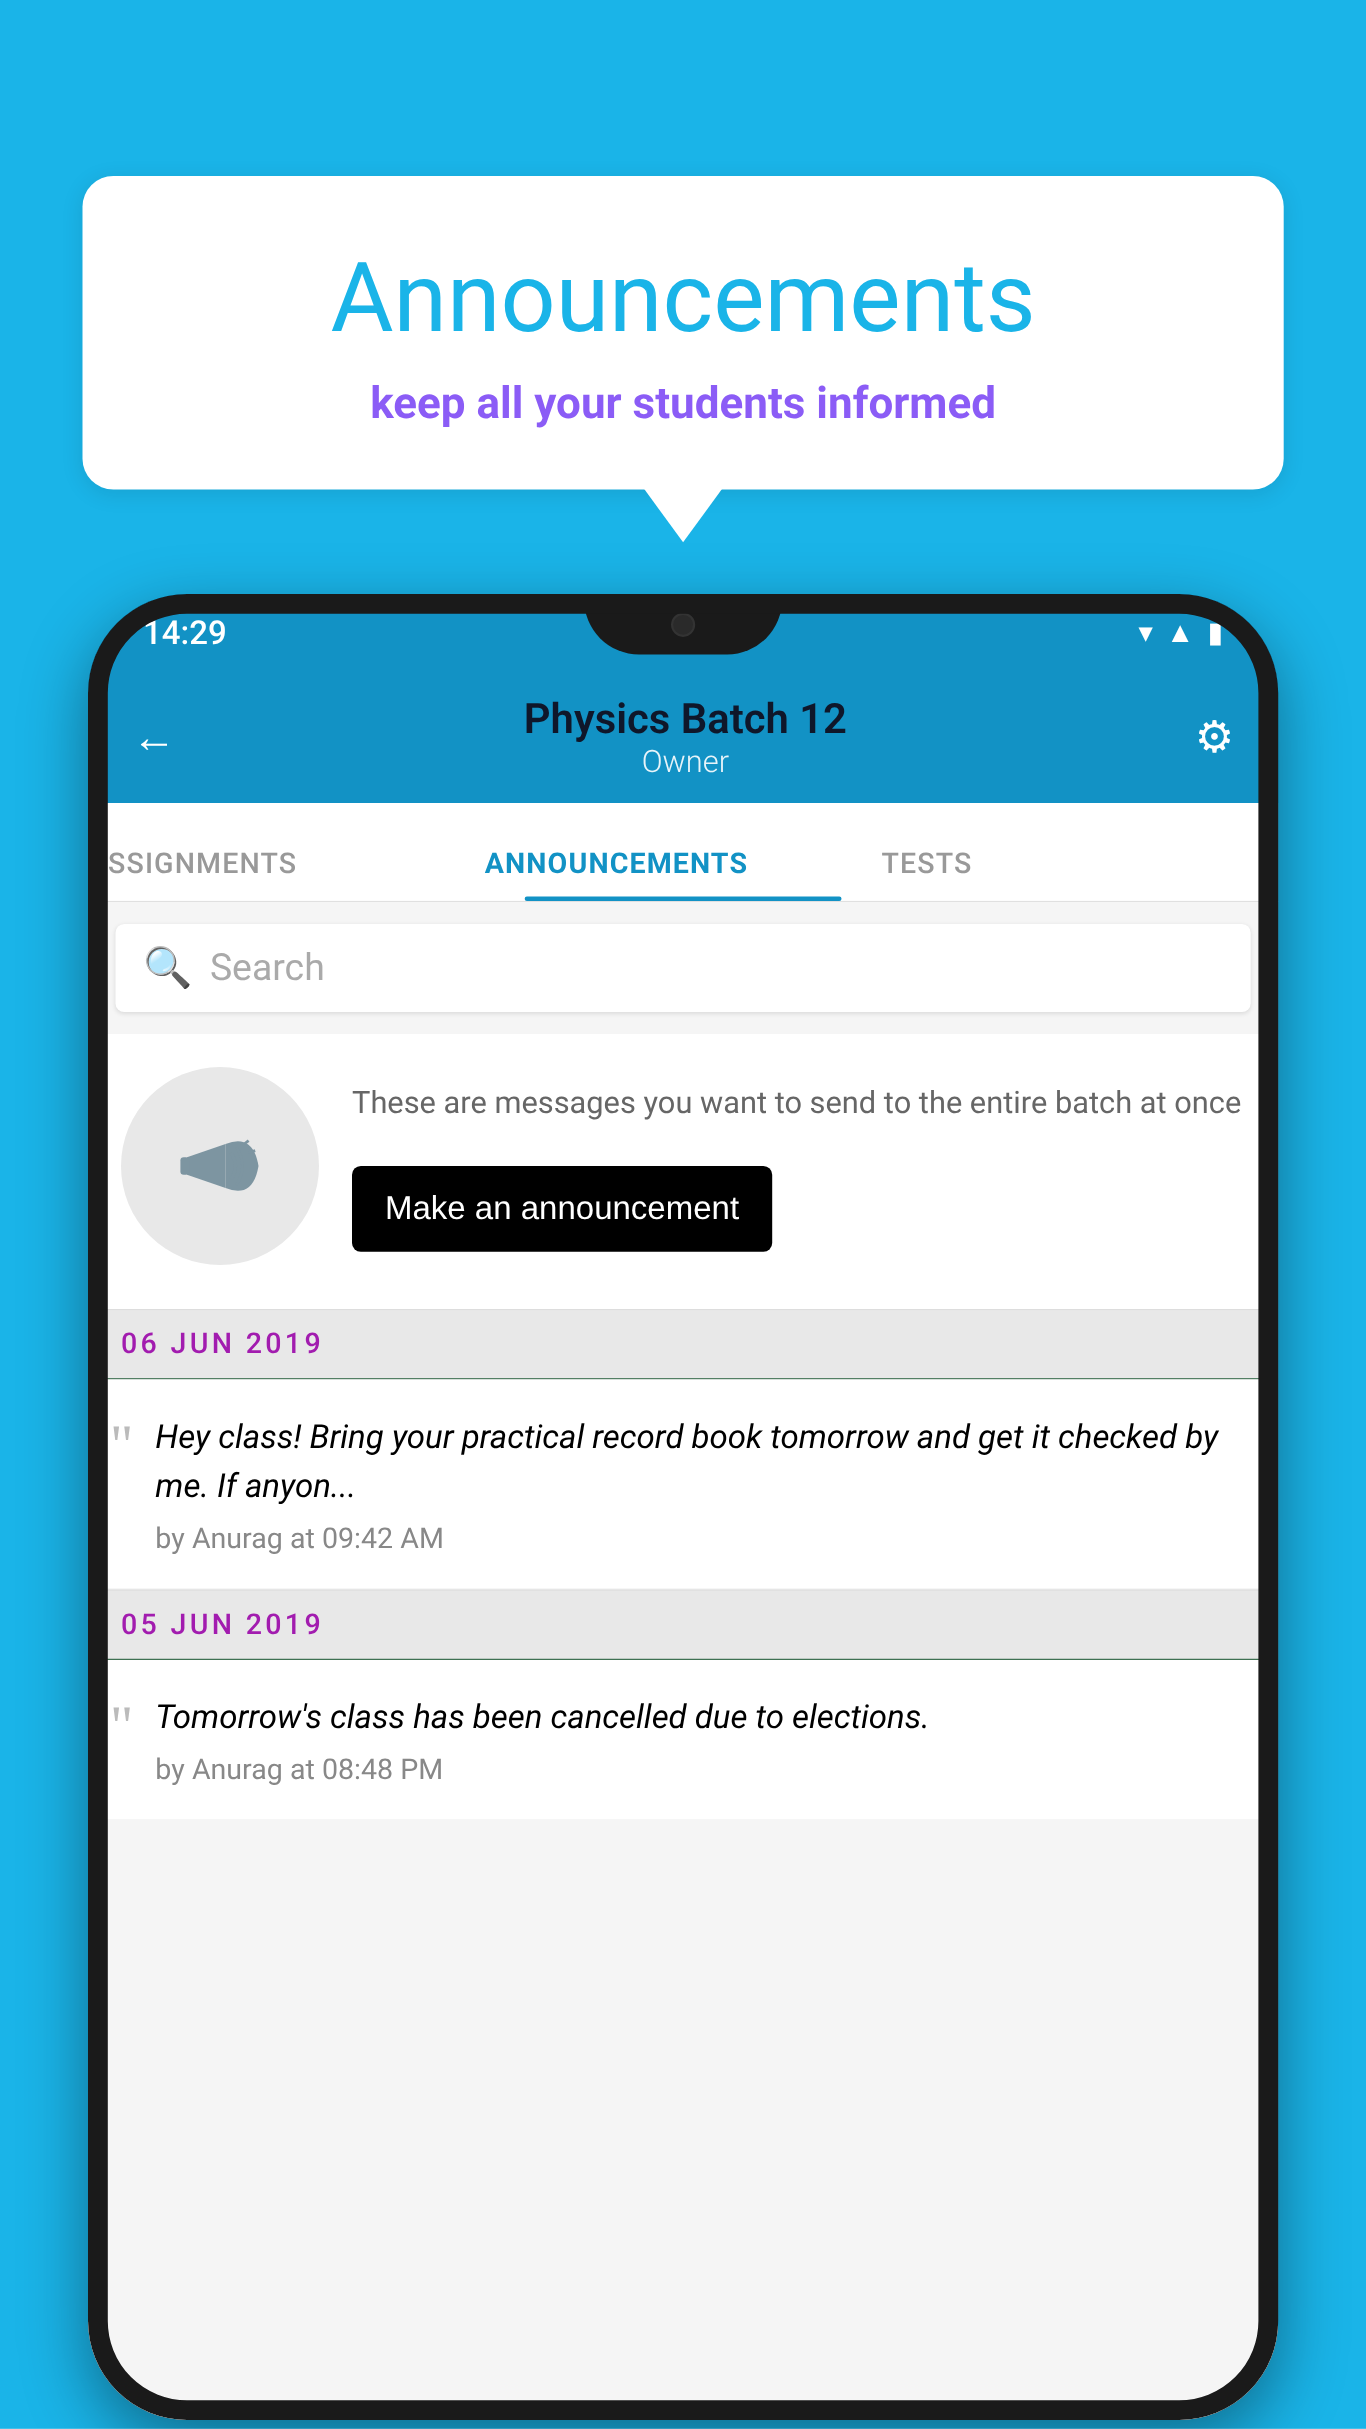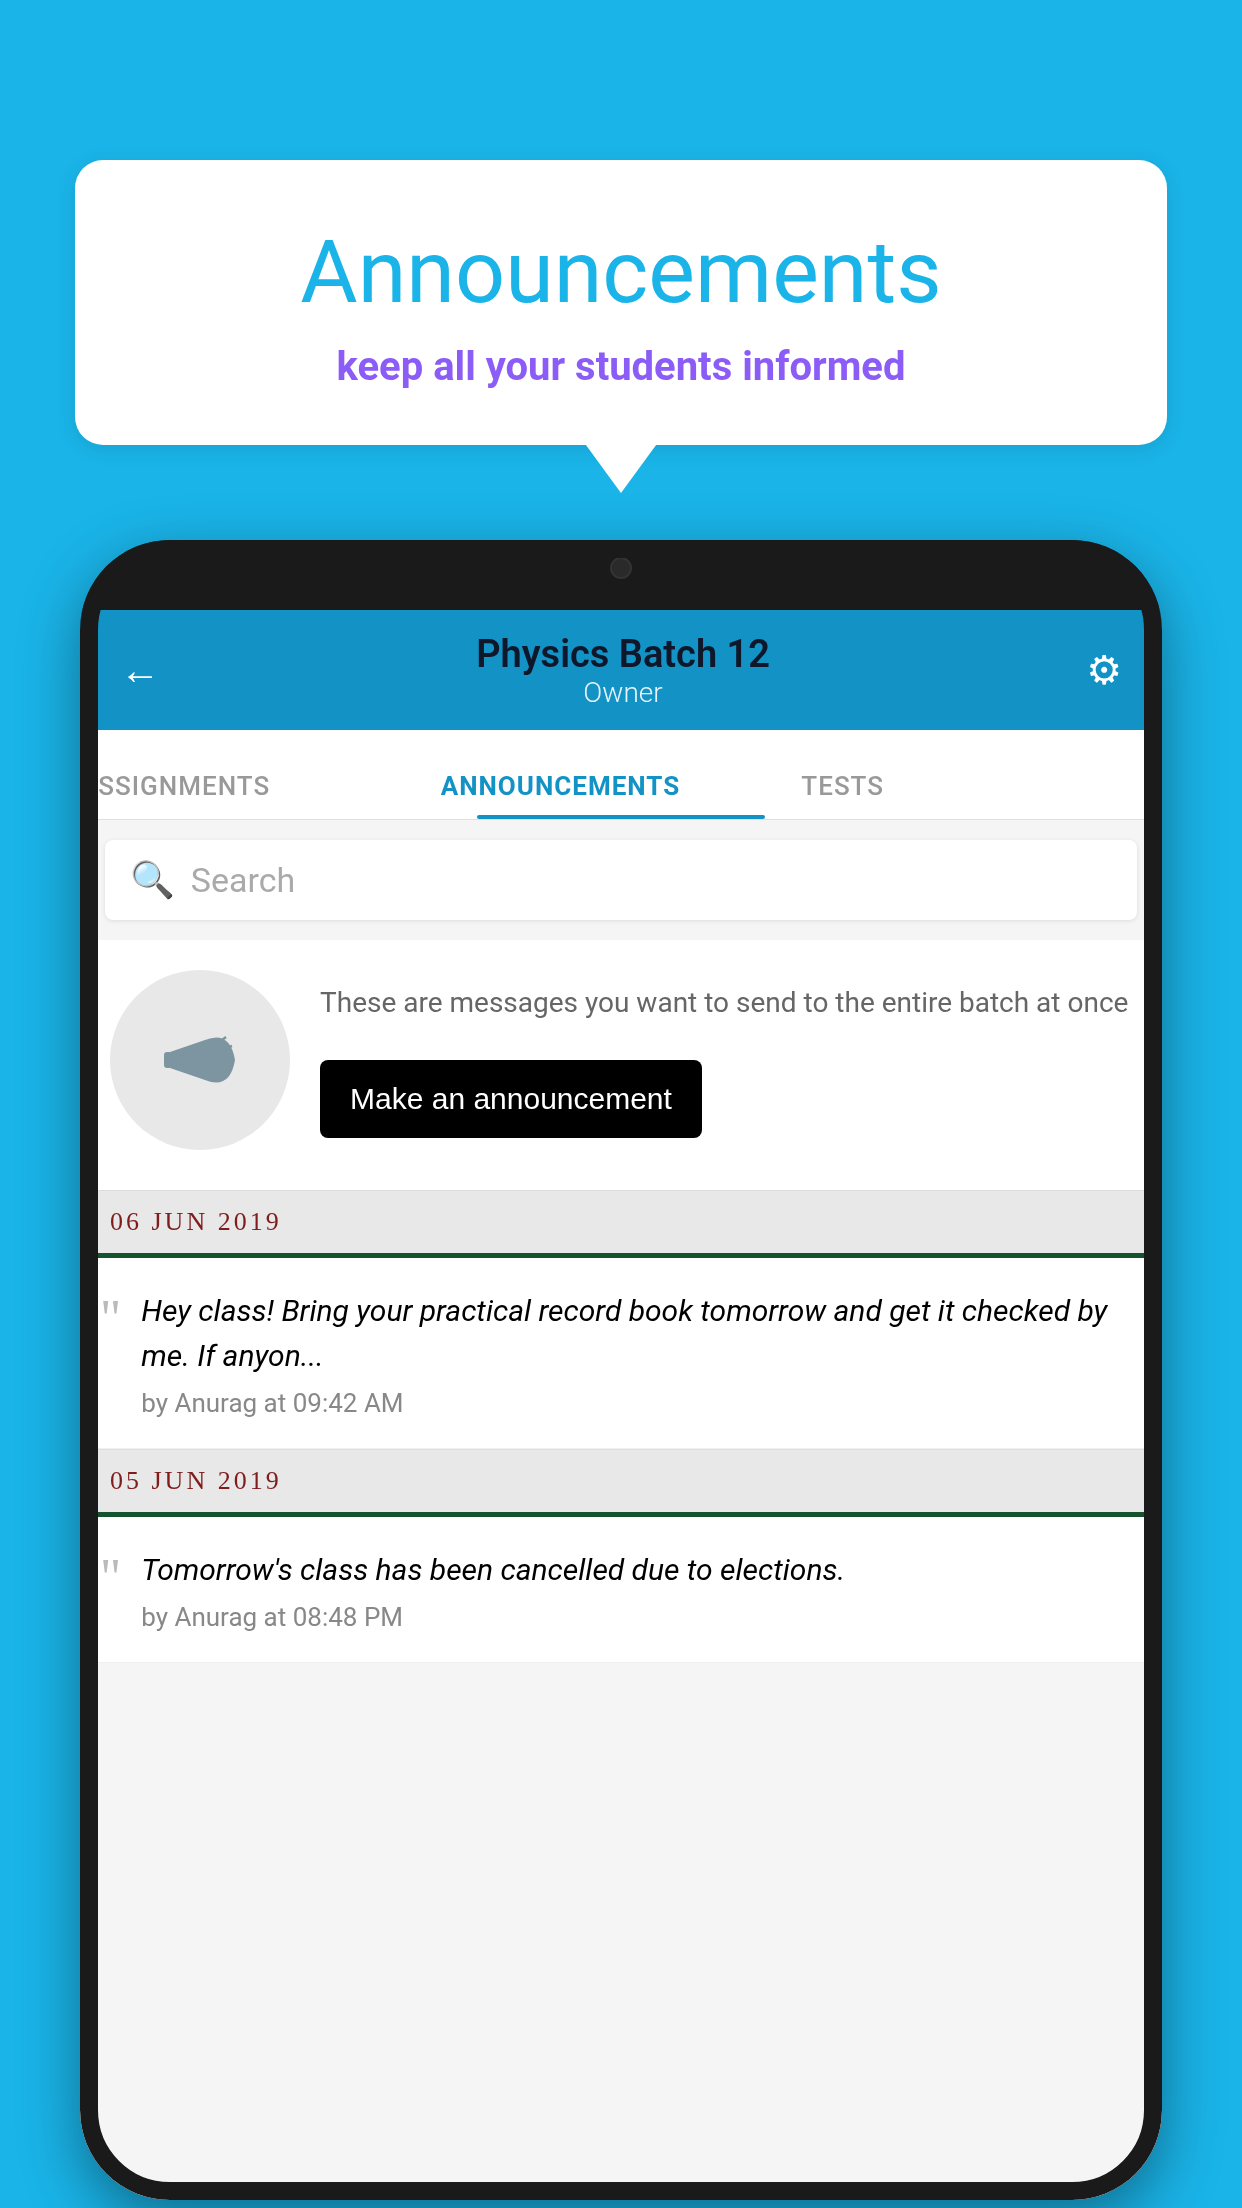--- a/index.html
+++ b/index.html
@@ -284,26 +284,25 @@
       font-size: 30px;
       cursor: pointer;
       font-weight: 500;
     }
 
     
     .date-separator {
       background: #e8e8e8;
       padding: 16px 30px;
       font-size: 26px;
-      color: #7f1d1d;
+      color: #a21caf;
       letter-spacing: 3px;
       font-weight: 500;
       border-top: 1px solid #ddd;
-      border-bottom: 5px solid #14532d;
-      font-family: Liberation Serif, serif;
+      border-bottom: 1px solid #14532d;
     }
 
     
     .announcement-item {
       background: white;
       padding: 30px 30px 30px 20px;
       display: flex;
       align-items: flex-start;
       gap: 20px;
       border-bottom: 1px solid #f0f0f0;
@@ -354,20 +353,28 @@
   <div class="speech-bubble-title">Announcements</div>
   <div class="speech-bubble-subtitle">keep all your students informed</div>
 </div>
 
 <div class="phone-frame">
 
   <div class="phone-notch">
     <div class="notch-camera"></div>
   </div>
 
+  <div class="phone-status-bar">
+    <span class="status-time">14:29</span>
+    <div class="status-icons">
+      <span class="status-icon">▾</span>
+      <span class="status-icon">▲</span>
+      <span class="status-icon">▮</span>
+    </div>
+  </div>
 
   <div class="app-header">
     <span class="header-back">←</span>
     <div class="header-title-group">
       <div class="header-title">Physics Batch 12</div>
       <div class="header-subtitle">Owner</div>
     </div>
     <span class="header-settings">⚙</span>
   </div>
 

